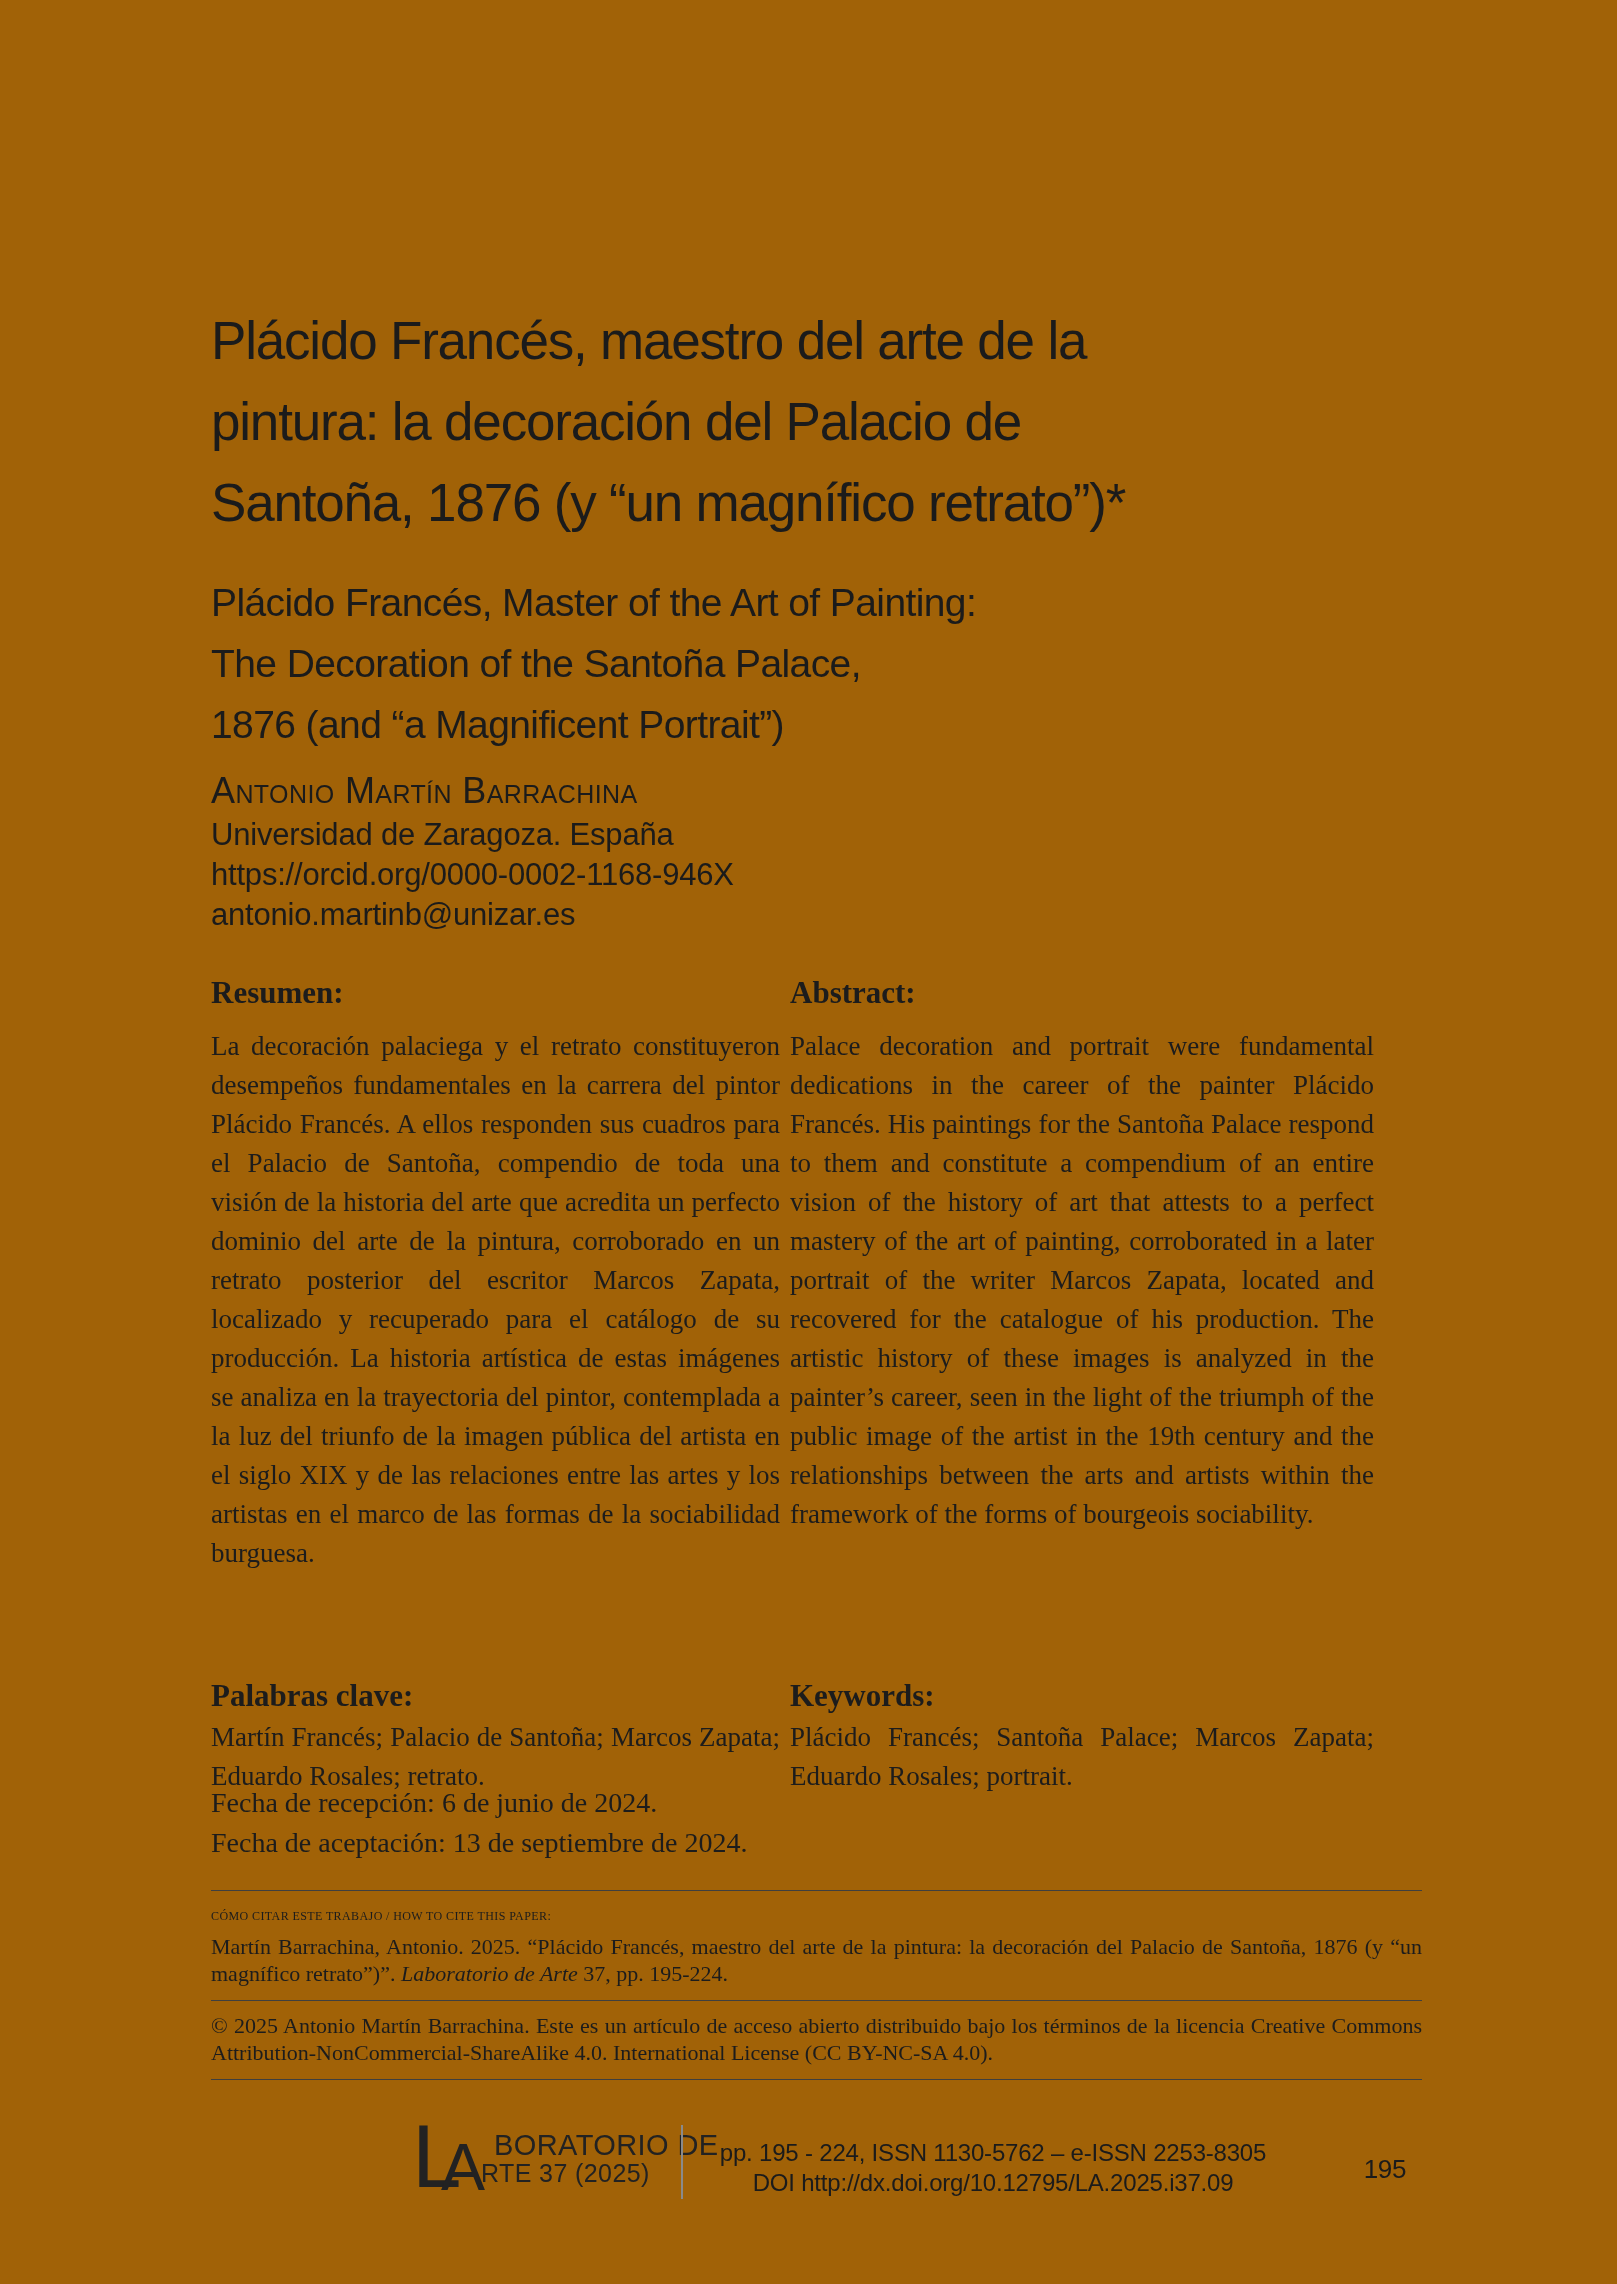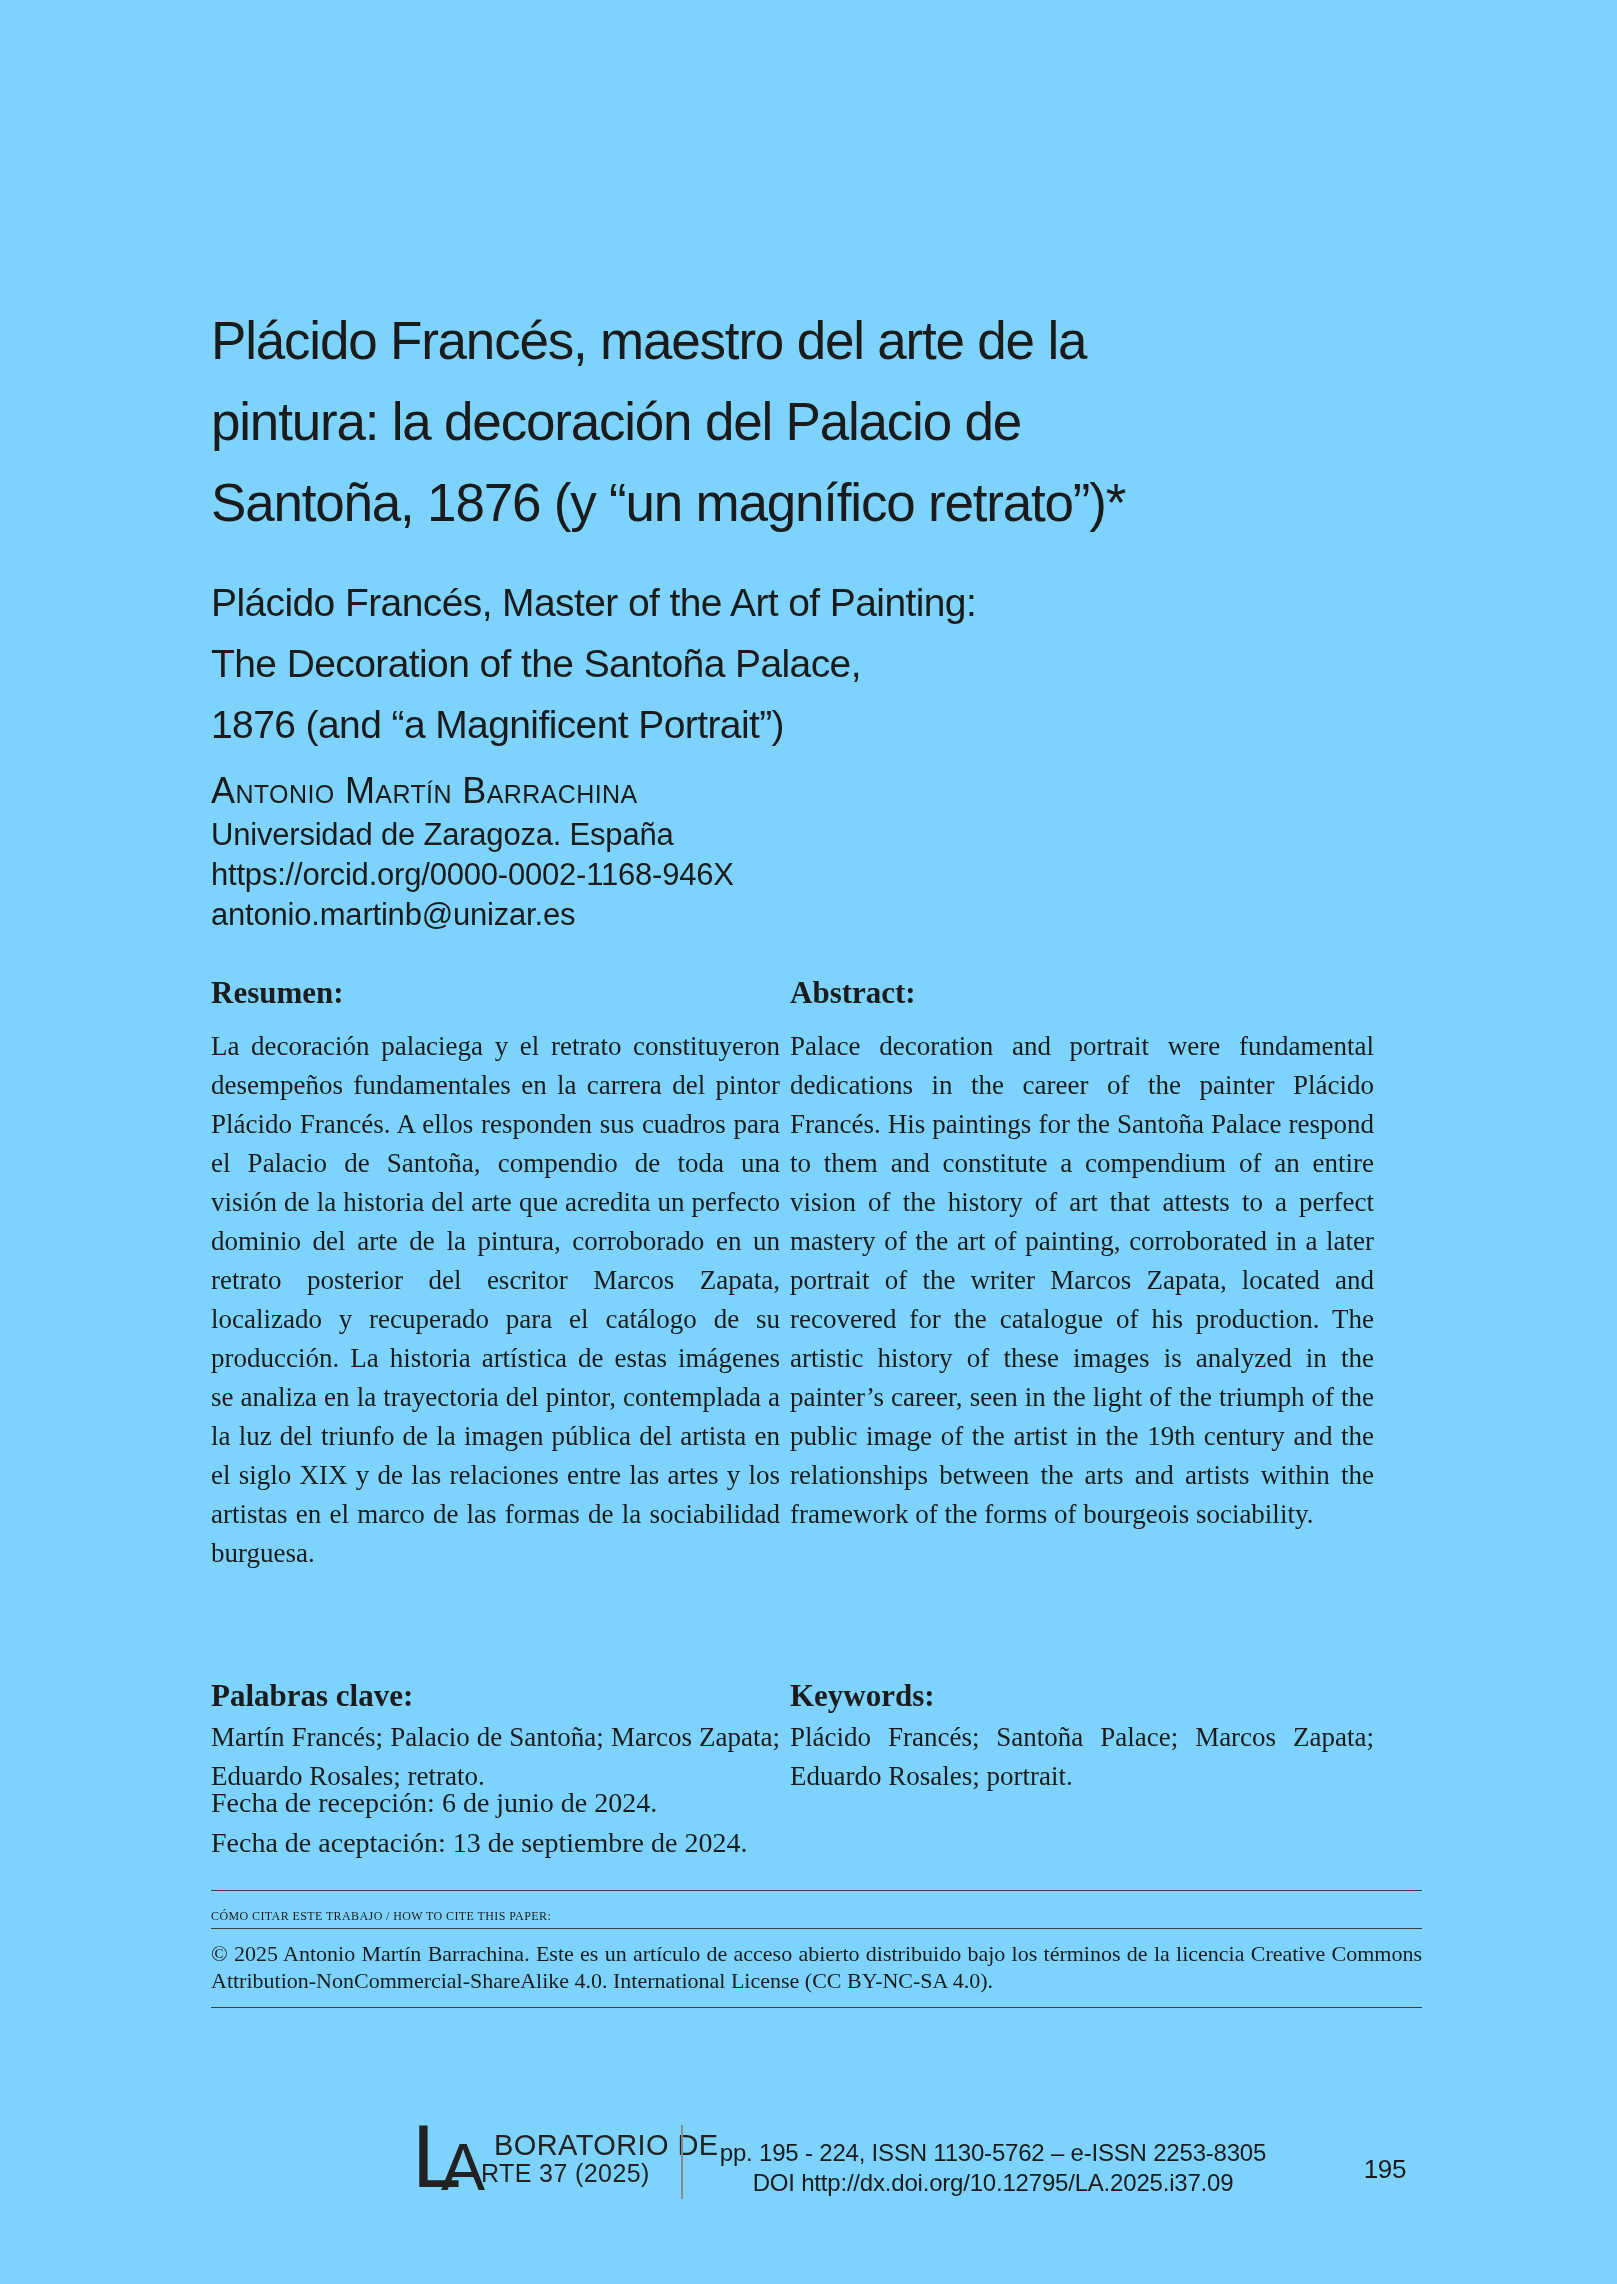--- a/index.html
+++ b/index.html
@@ -7,21 +7,21 @@
     --rule:#3f3f3f;
     --sans:"Liberation Sans","DejaVu Sans",sans-serif;
     --serif:"Liberation Serif","DejaVu Serif",serif;
   }
   *{margin:0;padding:0;box-sizing:border-box;}
   html,body{background:#ffffff;}
   .page{
     position:relative;
     width:1618px;
     height:2284px;
-    background:#7dd3fc;
+    background:#a16207;
     color:var(--ink);
     overflow:hidden;
   }
   .content{
     position:absolute;
     left:211px;
     width:1211px;
   }
 
   
@@ -167,20 +167,21 @@
   </div>
 
   <div class="content dates" style="position:absolute;" lang="es">
     <div class="date-line">Fecha de recepción: 6 de junio de 2024.</div>
     <div class="date-line">Fecha de aceptación: 13 de septiembre de 2024.</div>
   </div>
 
   <div class="content notes" style="position:absolute;">
     <hr class="rule">
     <div class="cite-heading">CÓMO CITAR ESTE TRABAJO / HOW TO CITE THIS PAPER:</div>
+    <div class="cite-body" lang="es"><span>Martín Barrachina, Antonio. 2025. “Plácido Francés, maestro del arte de la pintura: la decoración del Palacio de Santoña, 1876 (y “un magnífico retrato”)”. </span><span class="italic">Laboratorio de Arte</span><span> 37, pp. 195-224.</span></div>
     <hr class="rule">
     <div class="license-body" lang="es">© 2025 Antonio Martín Barrachina. Este es un artículo de acceso abierto distribuido bajo los términos de la licencia Creative Commons Attribution-NonCommercial-ShareAlike 4.0. International License (CC BY-NC-SA 4.0).</div>
     <hr class="rule">
   </div>
 
   <div class="footer display">
     <div class="logo">
       <span class="logo-l">L</span>
       <span class="logo-a">A</span>
       <span class="logo-lines">

